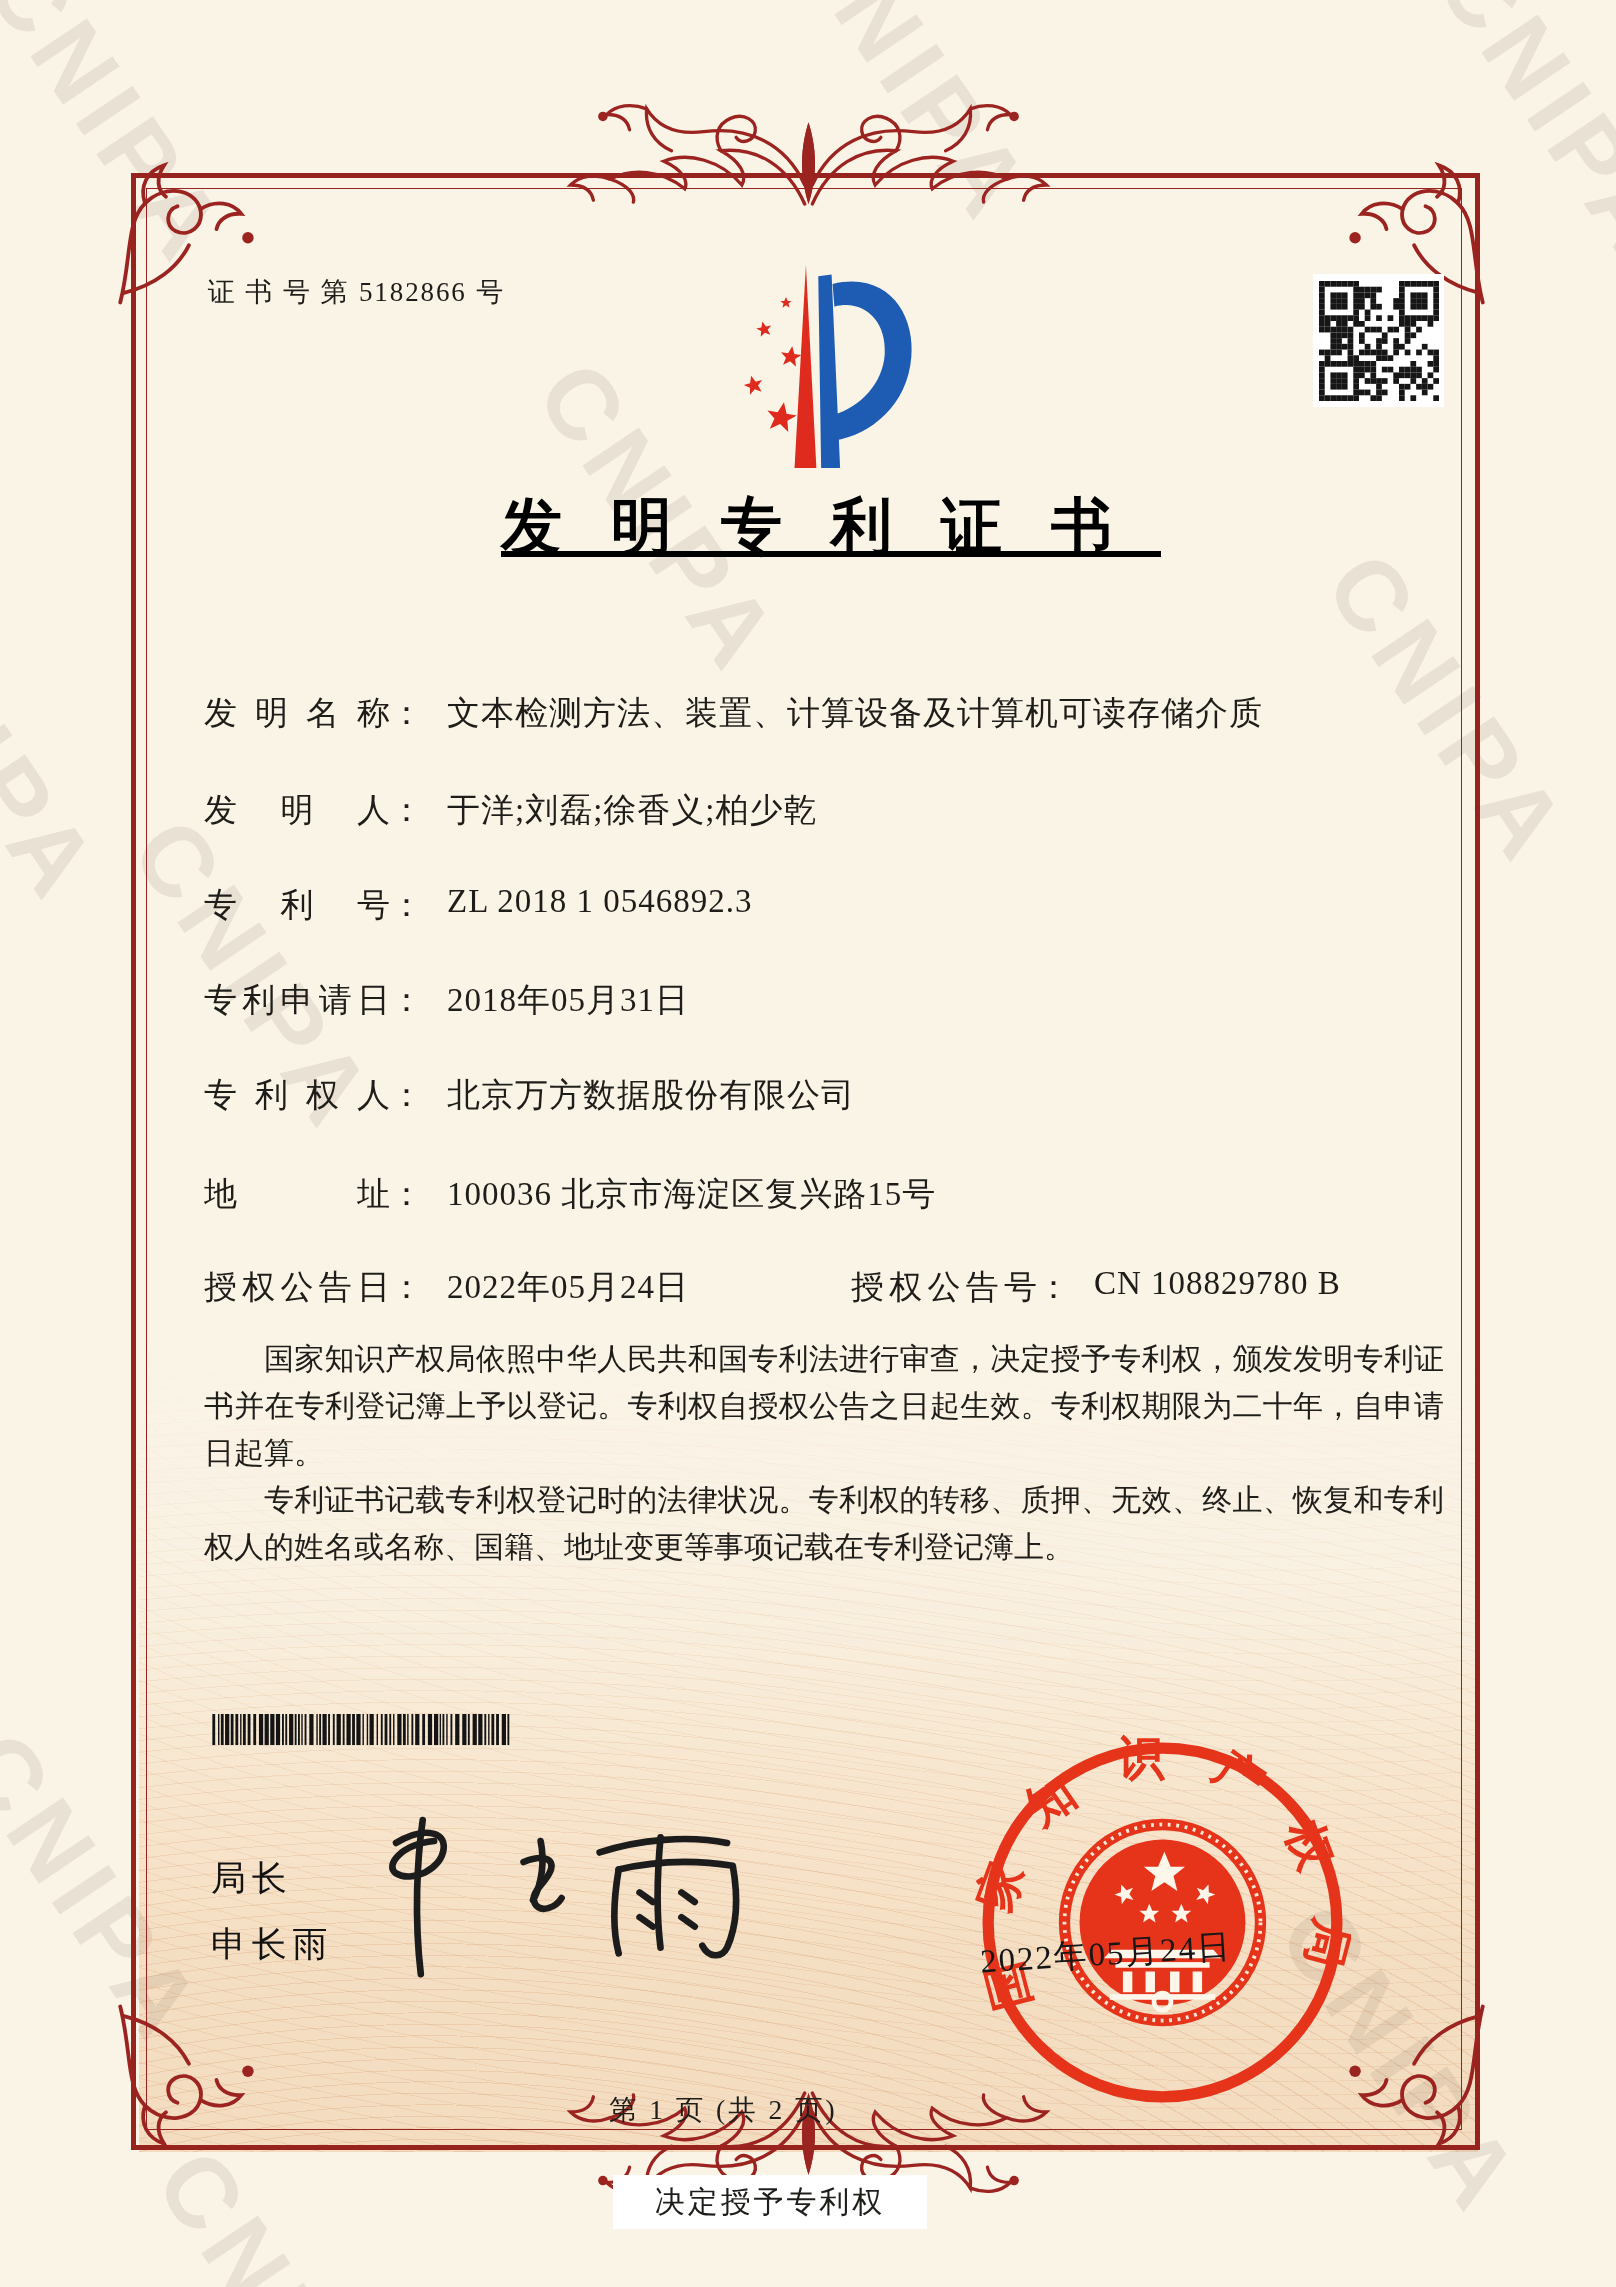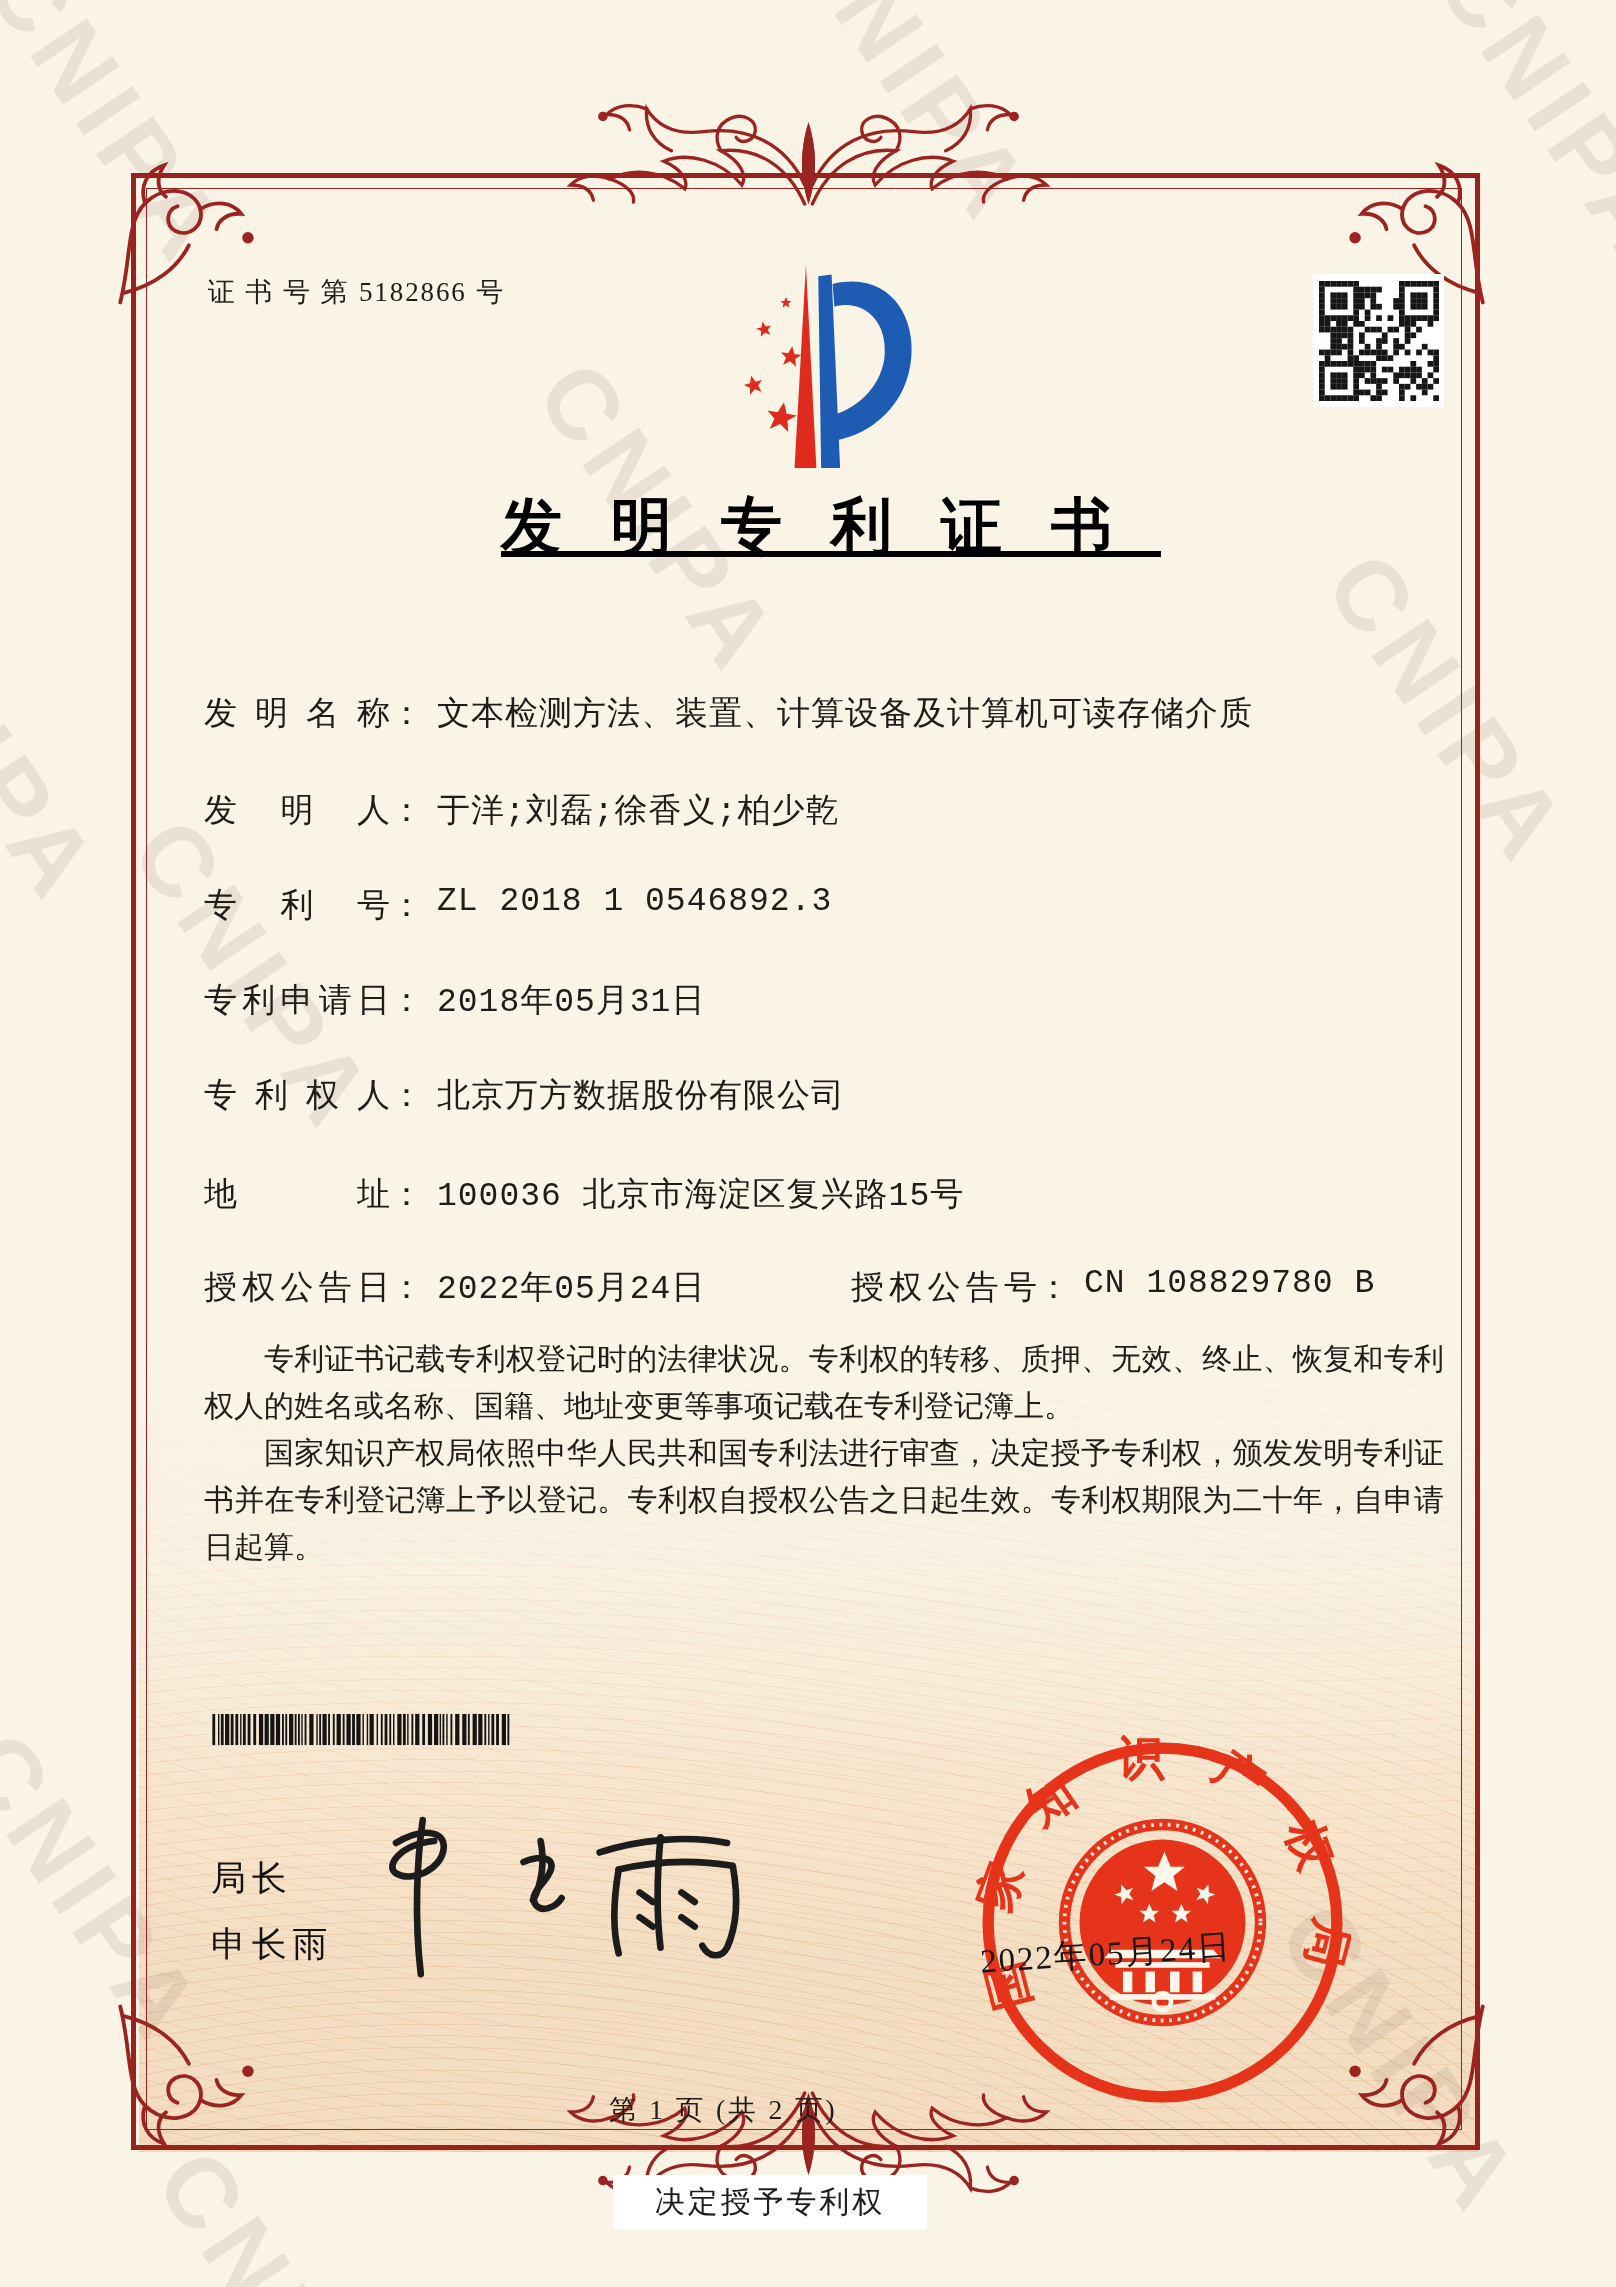--- a/index.html
+++ b/index.html
@@ -35,21 +35,21 @@
   .qrbox{left:1313px;top:274px;width:131px;height:133px;background:#fff;z-index:4;}
   .qrbox svg{position:absolute;left:5.7px;top:6.7px;}
   .title{left:135px;top:486px;width:1343px;text-align:center;font-size:61px;font-weight:bold;
          letter-spacing:49px;padding-left:49px;box-sizing:border-box;color:#000;z-index:4;text-decoration:underline;}
 
   
   .row{position:absolute;left:204px;font-size:33px;white-space:nowrap;z-index:4;}
   .flabel{display:inline-block;width:186px;text-align:justify;text-align-last:justify;
           vertical-align:top;}
   .fcolon{display:inline-block;vertical-align:top;}
-  .fvalue{display:inline-block;margin-left:14px;vertical-align:top;letter-spacing:1px;font-family:Liberation Mono, monospace;}
+  .fvalue{display:inline-block;margin-left:24px;vertical-align:top;letter-spacing:1px;}
   .pair2{position:absolute;left:647px;top:0;white-space:nowrap;}
 
   
   .legal{left:204px;top:1335px;width:1240px;font-size:30px;line-height:47px;
          text-align:justify;z-index:4;}
   .legal p{margin:0;text-indent:2em;}
 
   
   .barcode{left:209px;top:1714px;z-index:4;}
   .director{left:211px;font-family:"Liberation Sans",sans-serif;font-size:35px;
@@ -426,22 +426,22 @@
 </div>
 
 <div class="row" style="top:1265px">
   <span class="flabel">授权公告日</span><span class="fcolon">：</span><span class="fvalue">2022年05月24日</span>
   <span class="pair2">
     <span class="flabel">授权公告号</span><span class="fcolon">：</span><span class="fvalue">CN 108829780 B</span>
   </span>
 </div>
 
 <div class="abs legal">
+  <p>国家知识产权局依照中华人民共和国专利法进行审查，决定授予专利权，颁发发明专利证书并在专利登记簿上予以登记。专利权自授权公告之日起生效。专利权期限为二十年，自申请日起算。</p>
   <p>专利证书记载专利权登记时的法律状况。专利权的转移、质押、无效、终止、恢复和专利权人的姓名或名称、国籍、地址变更等事项记载在专利登记簿上。</p>
-  <p>国家知识产权局依照中华人民共和国专利法进行审查，决定授予专利权，颁发发明专利证书并在专利登记簿上予以登记。专利权自授权公告之日起生效。专利权期限为二十年，自申请日起算。</p>
 </div>
 
 <svg class="abs barcode" width="306" height="32" fill="#141414" viewBox="0 0 322 34">
     <g id="bars">
       <rect x="2" y="0" width="3" height="33"></rect>
       <rect x="8" y="0" width="1.5" height="33"></rect>
       <rect x="11" y="0" width="3" height="33"></rect>
       <rect x="15.5" y="0" width="4.5" height="33"></rect>
       <rect x="21.5" y="0" width="3" height="33"></rect>
       <rect x="26.5" y="0" width="3" height="33"></rect>

